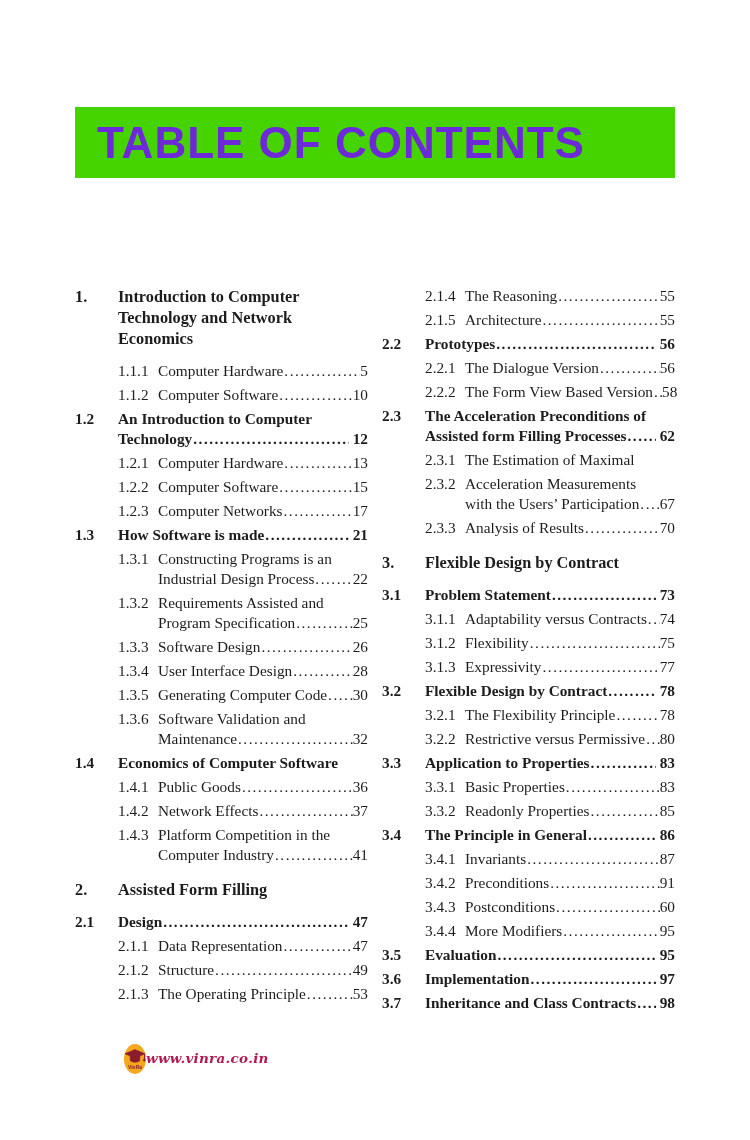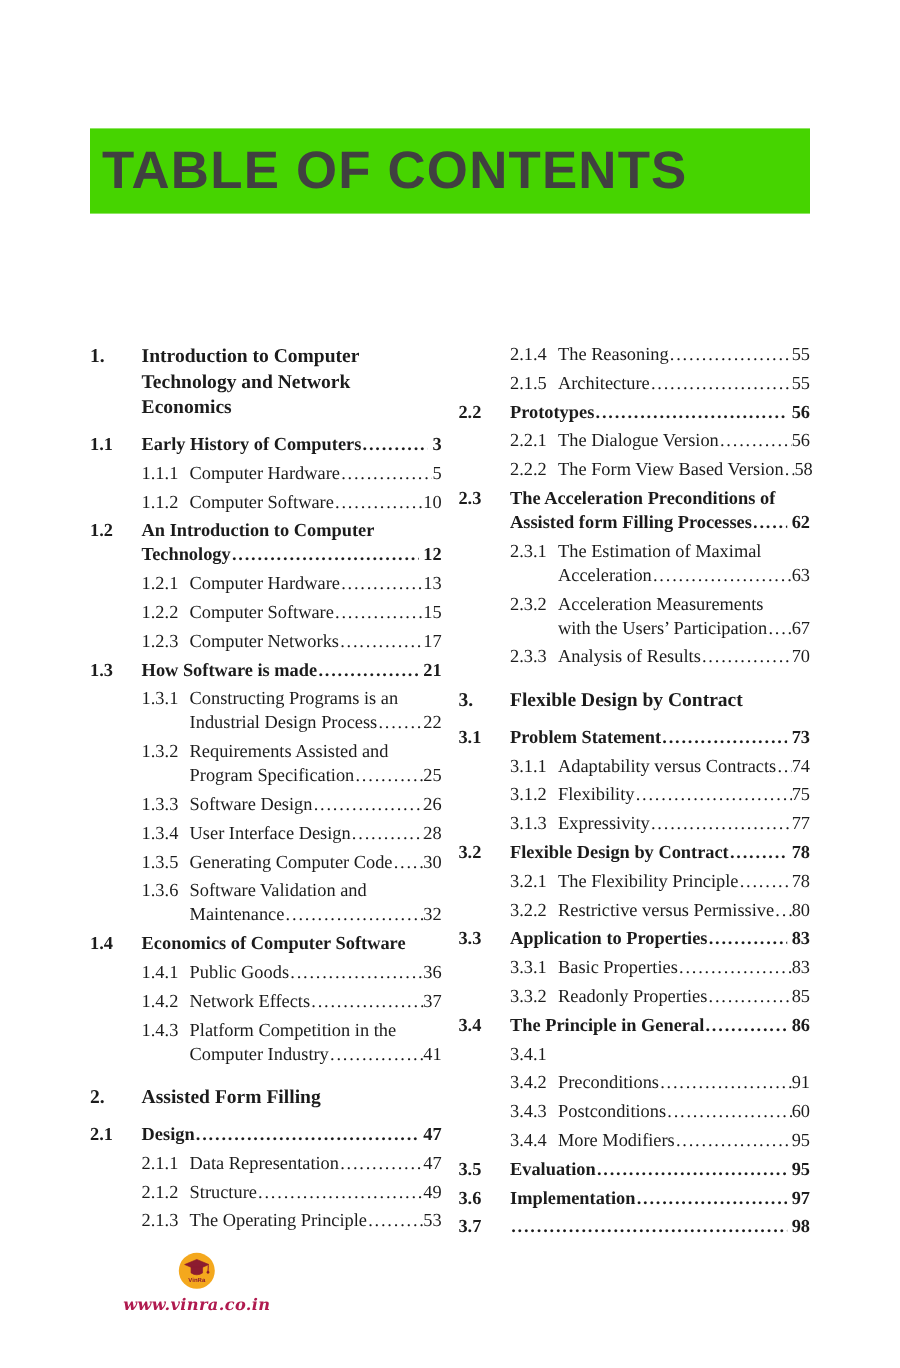--- a/index.html
+++ b/index.html
@@ -6,23 +6,23 @@
   body{
     width:750px;height:1140px;position:relative;background:#ffffff;
     font-family:"Liberation Serif","DejaVu Serif",serif;color:#1c1c1c;
     overflow:hidden;
   }
   .banner{
     position:absolute;left:75px;top:107px;width:600px;height:71px;
     display:flex;align-items:center;
   }
   .banner h1{
-    margin:0;padding-left:10px;
+    margin:12px;padding-left:10px;
     font-family:"Liberation Sans","DejaVu Sans",sans-serif;
-    font-weight:bold;font-size:44px;letter-spacing:1px;color:#404040;
+    font-weight:bold;font-size:44px;letter-spacing:1px;color:#6d28d9;
     white-space:nowrap;
   }
   .columns{
     position:absolute;left:75px;top:286px;width:600px;
     display:flex;gap:14px;
   }
   .col{width:293px;flex:0 0 293px;}
   .entry{display:flex;margin-bottom:4px;font-size:15.3px;line-height:20px;}
   .entry .num{flex:0 0 43px;white-space:nowrap;}
   .entry .body{flex:1 1 auto;min-width:0;}
@@ -32,22 +32,22 @@
   .entry.sub{padding-left:43px;}
   .entry.sub .num{flex:0 0 40px;}
   .col .entry:first-child{margin-top:0;}
   .line{white-space:nowrap;}
   .lline{display:flex;align-items:baseline;}
   .lline .txt{white-space:nowrap;flex:0 0 auto;}
   .dots{flex:1 1 auto;overflow:hidden;white-space:nowrap;min-width:8px;margin-left:1px;}
   .dots::before{content:"................................................................................";letter-spacing:1.5px;}
   .page-num{flex:0 0 auto;white-space:nowrap;}
   .footer{
-    position:absolute;left:114px;top:1044px;width:100px;
-    display:flex;flex-direction:column;align-items:center;
+    position:absolute;left:124px;top:1044px;width:100px;
+    display:flex;flex-direction:row;align-items:flex-start;
   }
   .logo-circle{
     width:30px;height:30px;border-radius:50%;
     display:flex;flex-direction:column;align-items:center;justify-content:center;
   }
   .logo-circle svg{display:block;}
   .logo-word{
     font-size:5px;line-height:5px;font-weight:bold;
     font-family:"Liberation Sans",sans-serif;
   }
@@ -69,30 +69,20 @@
   <main class="columns">
     <section class="col" id="col-left">
         <div class="entry chapter">
           <span class="num">1.</span>
           <div class="body">
             <div class="line">Introduction to Computer</div>
             <div class="line">Technology and Network</div>
             <div class="line">Economics</div>
           </div>
         </div>
-        <div class="entry section">
-          <span class="num">1.1</span>
-          <div class="body">
-            <div class="lline">
-              <span class="txt">Early History of Computers</span>
-              <span class="dots"></span>
-              <span class="page-num">3</span>
-            </div>
-          </div>
-        </div>
         <div class="entry sub">
           <span class="num">1.1.1</span>
           <div class="body">
             <div class="lline">
               <span class="txt">Computer Hardware</span>
               <span class="dots"></span>
               <span class="page-num">5</span>
             </div>
           </div>
         </div>
@@ -363,25 +353,20 @@
               <span class="txt">Assisted form Filling Processes</span>
               <span class="dots"></span>
               <span class="page-num">62</span>
             </div>
           </div>
         </div>
         <div class="entry sub">
           <span class="num">2.3.1</span>
           <div class="body">
             <div class="line">The Estimation of Maximal</div>
-            <div class="lline">
-              <span class="txt">Acceleration</span>
-              <span class="dots"></span>
-              <span class="page-num">63</span>
-            </div>
           </div>
         </div>
         <div class="entry sub">
           <span class="num">2.3.2</span>
           <div class="body">
             <div class="line">Acceleration Measurements</div>
             <div class="lline">
               <span class="txt">with the Users’ Participation</span>
               <span class="dots"></span>
               <span class="page-num">67</span>
@@ -509,20 +494,27 @@
           <div class="body">
             <div class="lline">
               <span class="txt">The Principle in General</span>
               <span class="dots"></span>
               <span class="page-num">86</span>
             </div>
           </div>
         </div>
         <div class="entry sub">
           <span class="num">3.4.1</span>
+          <div class="body">
+            <div class="lline">
+              <span class="txt">Invariants</span>
+              <span class="dots"></span>
+              <span class="page-num">87</span>
+            </div>
+          </div>
         </div>
         <div class="entry sub">
           <span class="num">3.4.2</span>
           <div class="body">
             <div class="lline">
               <span class="txt">Preconditions</span>
               <span class="dots"></span>
               <span class="page-num">91</span>
             </div>
           </div>
@@ -564,20 +556,21 @@
               <span class="txt">Implementation</span>
               <span class="dots"></span>
               <span class="page-num">97</span>
             </div>
           </div>
         </div>
         <div class="entry section">
           <span class="num">3.7</span>
           <div class="body">
             <div class="lline">
+              <span class="txt">Inheritance and Class Contracts</span>
               <span class="dots"></span>
               <span class="page-num">98</span>
             </div>
           </div>
         </div>
       </section>
   </main>
 
   <footer class="footer">
     <div class="logo-circle" id="logo-circle" style="background: rgb(244, 168, 29);">

